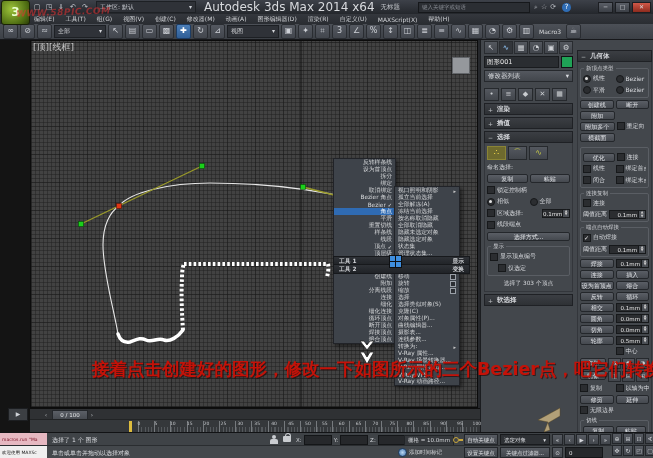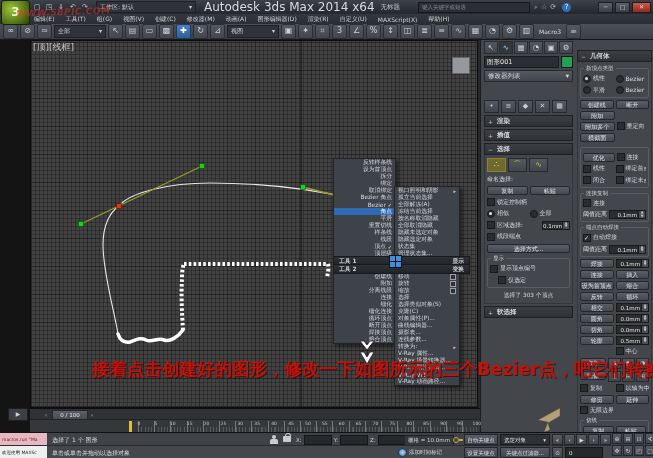--- a/index.html
+++ b/index.html
@@ -78,21 +78,21 @@
   .cpcol-l{position:absolute;left:3px;top:1px;width:89px;}
   .cpcol-r{position:absolute;left:96px;top:10px;width:75px;}
   .tabs{display:flex;gap:1px;height:13px;margin-bottom:2px;}
   .tab{flex:1;background:linear-gradient(#53575e,#42464c);border:1px solid #292c30;color:#cfd2d6;
        font-size:7.5px;text-align:center;line-height:11px;}
   .tab.active{background:#33363b;color:#8ec1f2;}
   .namerow{display:flex;gap:2px;margin:2px 0;}
   .namefield{flex:1;height:10px;background:#2a2d31;border:1px solid #191b1e;color:#e8e8e8;font-size:6.5px;line-height:10px;padding:0 2px;}
   .swatch{width:10px;height:10px;border:1px solid #101214;}
   .dd{height:10px;background:linear-gradient(#54585f,#42464c);border:1px solid #26292d;color:#dcdee2;
-      font-size:6.5px;line-height:10px;padding:0 3px;display:flex;justify-content:space-between;margin-bottom:18px;}
+      font-size:6.5px;line-height:10px;padding:0 3px;display:flex;justify-content:space-between;margin-bottom:6px;}
   .stack{height:60px;background:#26282b;border:1px solid #151719;margin-bottom:2px;}
   .stackrow{height:10px;background:#2e5d92;color:#fff;font-size:6.5px;display:flex;align-items:center;gap:3px;padding:0 2px;}
   .bulb{width:5px;height:5px;border-radius:50%;background:#d8d8d8;border:1px solid #555;flex:none;}
   .stacktools{display:flex;gap:2px;margin:1px 0 2px;}
   .sticon{width:13px;height:11px;background:linear-gradient(#54585f,#42464c);border:1px solid #26292d;color:#c9ccd0;
           font-size:7px;line-height:10px;text-align:center;}
   .roll{height:10px;background:linear-gradient(#3b3e43,#2e3135);border:1px solid #1f2125;color:#d4d6da;
         font-size:6.5px;display:flex;align-items:center;gap:3px;padding:0 3px;margin-top:2px;font-weight:bold;}
   .roll .pm{font-weight:normal;width:6px;font-size:6px;color:#bfc2c6;}
   .body{border:1px solid #33363b;border-top:none;padding:3px 2px;display:flex;flex-direction:column;gap:2.5px;

